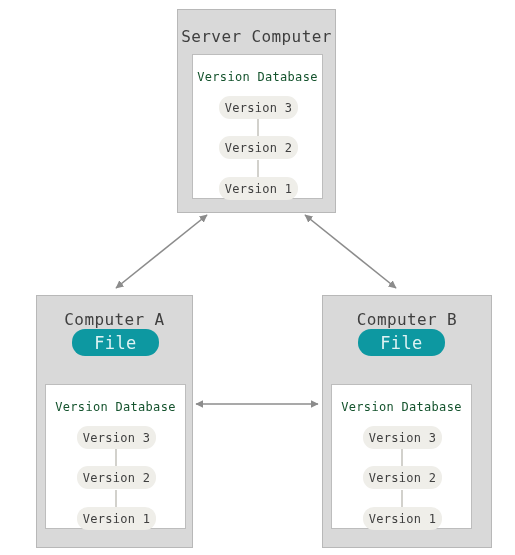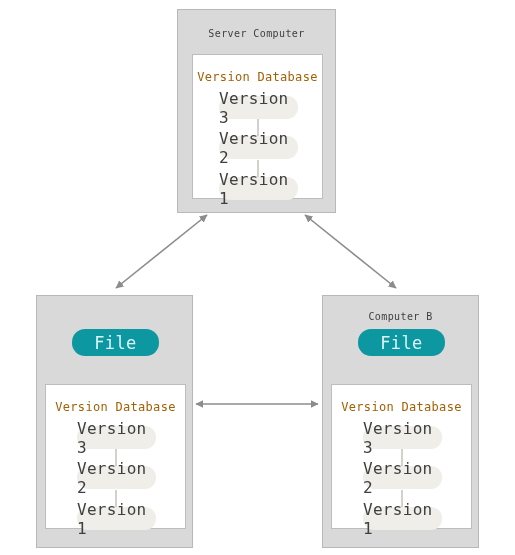--- a/index.html
+++ b/index.html
@@ -34,21 +34,21 @@
   
   .panel {
     position: absolute;
     background: #d9d9d9;
     border: 1px solid #b8b8b8;
     box-sizing: border-box;
   }
   .panel-title {
     text-align: center;
     color: #3f3f3f;
-    font-size: 10px;
+    font-size: 16px;
     letter-spacing: 0.4px;
     line-height: 1;
   }
 
   
   .file-chip {
     position: absolute;
     background: #0d98a1;
     border-radius: 13px;
     color: #dff3f4;
@@ -62,33 +62,33 @@
 
   
   .vdb {
     position: absolute;
     background: #ffffff;
     border: 1px solid #bdbdbd;
     box-sizing: border-box;
   }
   .vdb-title {
     text-align: center;
-    color: #a16207;
+    color: #14532d;
     font-size: 12px;
     letter-spacing: 0.3px;
     line-height: 1;
   }
 
   
   .pill {
     position: absolute;
     background: #efeee9;
     border-radius: 11px;
     color: #3f3f3f;
-    font-size: 16px;
+    font-size: 12px;
     letter-spacing: 0.3px;
     display: flex;
     align-items: center;
     justify-content: center;
     box-sizing: border-box;
   }
   .pill-link {
     position: absolute;
     width: 2px;
     background: #d2d1cc;
@@ -141,36 +141,37 @@
       <div class="pill-link" style="left:64px; top:64px; height:17px;"></div>
       <div class="pill-link" style="left:64px; top:105px; height:17px;"></div>
 
       <div class="pill" style="left:26px; top:41px; width:79px; height:23px;">Version 3</div>
       <div class="pill" style="left:26px; top:81px; width:79px; height:23px;">Version 2</div>
       <div class="pill" style="left:26px; top:122px; width:79px; height:23px;">Version 1</div>
     </div>
   </div>
 
   <div class="panel" style="left:36px; top:295px; width:157px; height:253px;">
+    <div class="panel-title" style="margin-top:16px;">Computer A</div>
 
     <div class="file-chip" style="left:35px; top:33px; width:87px; height:27px;">File</div>
 
     <div class="vdb" style="left:8px; top:88px; width:141px; height:145px;">
       <div class="vdb-title" style="margin-top:16px;">Version Database</div>
 
       <div class="pill-link" style="left:69px; top:64px; height:17px;"></div>
       <div class="pill-link" style="left:69px; top:105px; height:17px;"></div>
 
       <div class="pill" style="left:31px; top:41px; width:79px; height:23px;">Version 3</div>
       <div class="pill" style="left:31px; top:81px; width:79px; height:23px;">Version 2</div>
       <div class="pill" style="left:31px; top:122px; width:79px; height:23px;">Version 1</div>
     </div>
   </div>
 
-  <div class="panel" style="left:322px; top:295px; width:157px; height:253px;">
+  <div class="panel" style="left:322px; top:295px; width:170px; height:253px;">
     <div class="panel-title" style="margin-top:16px;">Computer B</div>
 
     <div class="file-chip" style="left:35px; top:33px; width:87px; height:27px;">File</div>
 
     <div class="vdb" style="left:8px; top:88px; width:141px; height:145px;">
       <div class="vdb-title" style="margin-top:16px;">Version Database</div>
 
       <div class="pill-link" style="left:69px; top:64px; height:17px;"></div>
       <div class="pill-link" style="left:69px; top:105px; height:17px;"></div>
 

